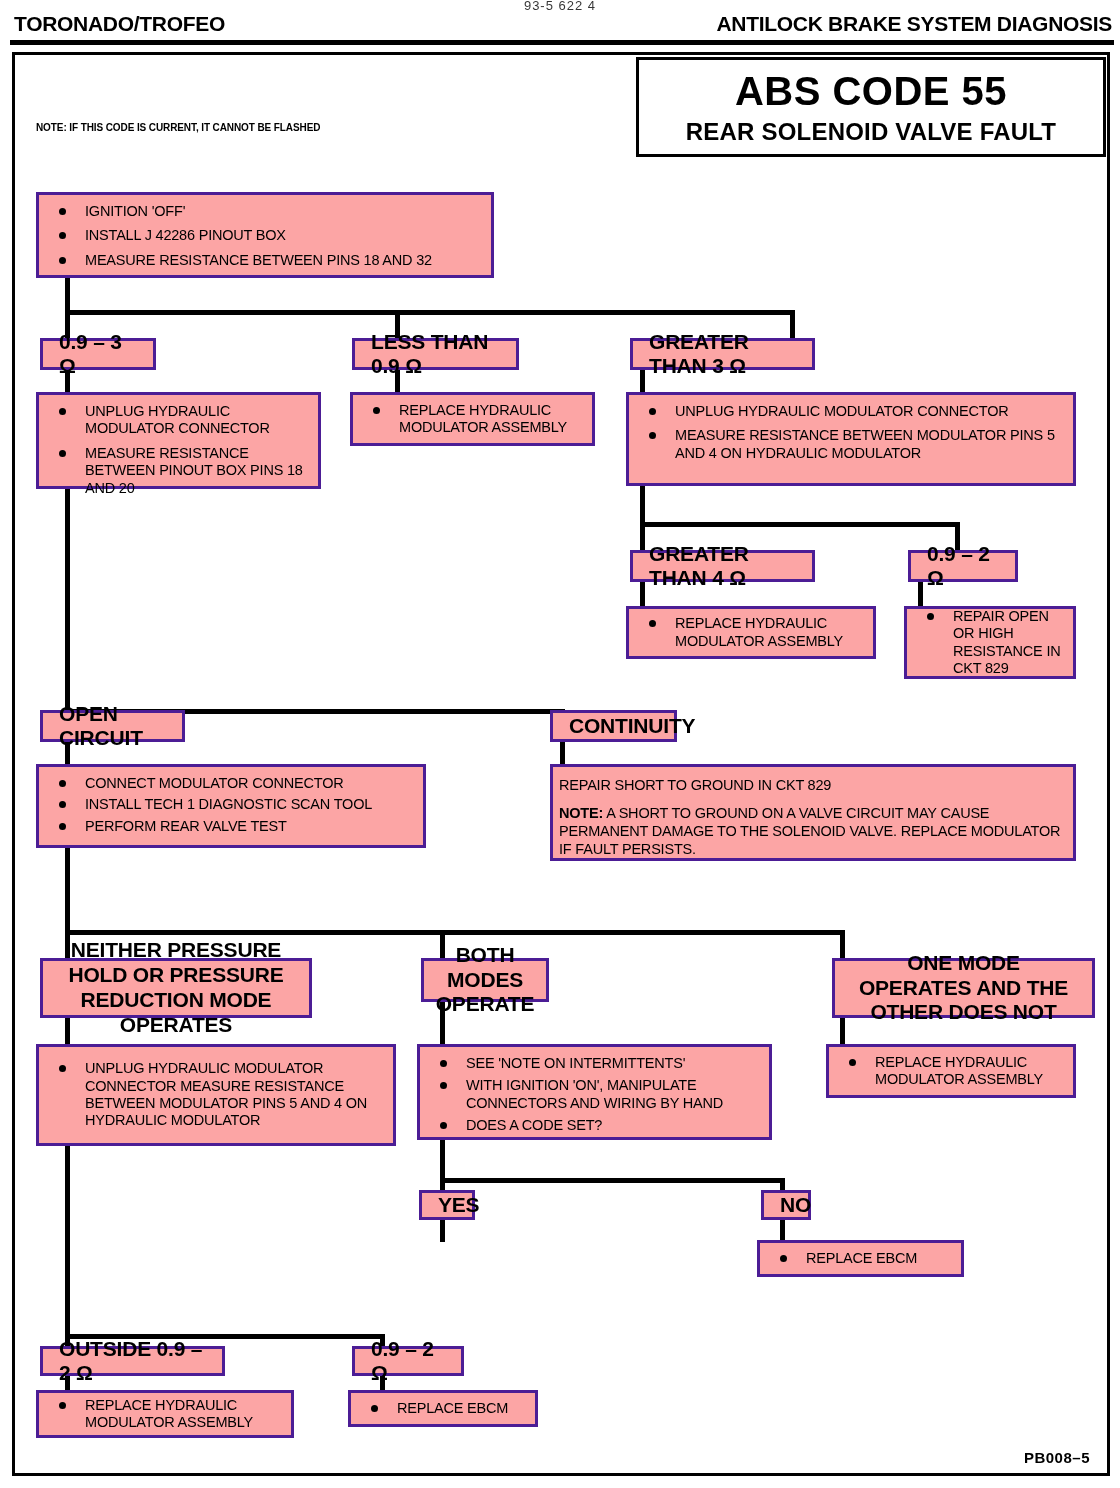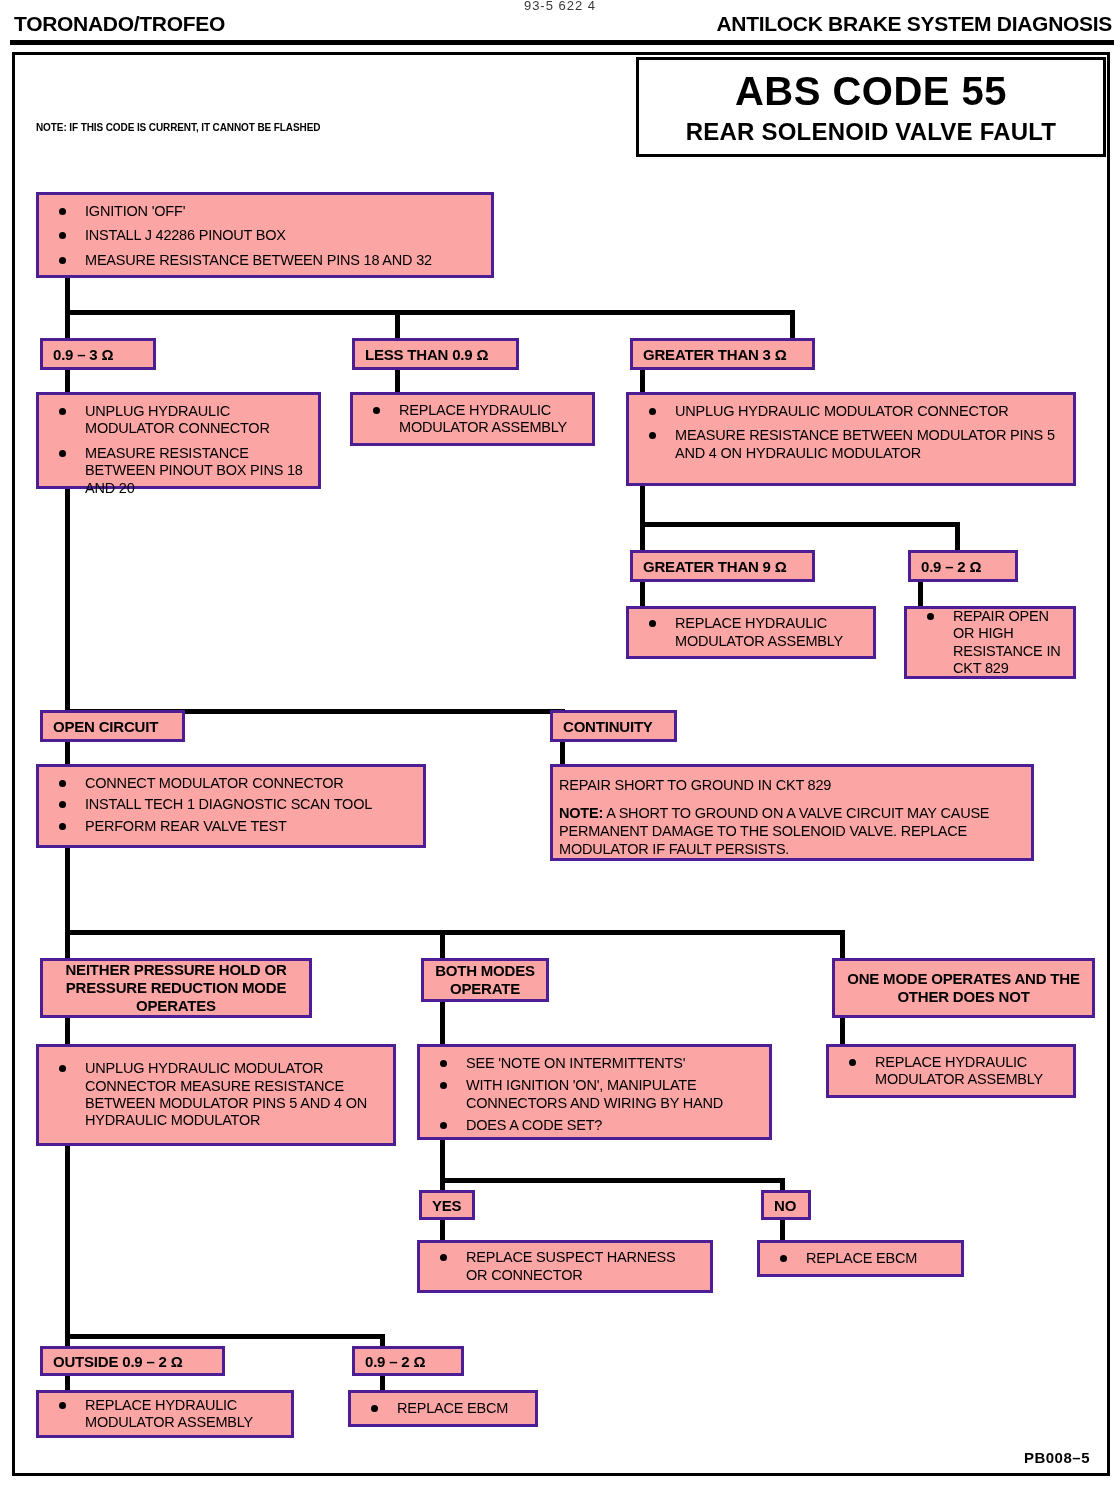--- a/index.html
+++ b/index.html
@@ -22,21 +22,21 @@
   .titlebox{position:absolute;left:636px;top:57px;width:470px;height:100px;
             border:3px solid #000;box-sizing:border-box;background:#fff;
             display:flex;flex-direction:column;align-items:center;justify-content:center;gap:4px;}
   .titlebox .t1{font-weight:bold;font-size:40px;letter-spacing:.5px;}
   .titlebox .t2{font-weight:bold;font-size:24px;letter-spacing:.2px;}
 
   .topnote{position:absolute;left:36px;top:122px;font-weight:bold;font-size:10px;letter-spacing:-.1px;}
 
   
   .box{position:absolute;border:3px solid #4c1d95;box-sizing:border-box;background:#fca5a5;}
-  .lbl{display:flex;align-items:center;padding:0 10px;font-size:15px;font-weight:bold;letter-spacing:-.2px;}
+  .lbl{display:flex;align-items:center;padding:0 16px;font-size:21px;font-weight:bold;letter-spacing:-.2px;}
   .lbl.ctr{justify-content:center;text-align:center;flex-direction:column;line-height:1.18;}
   .act{padding:8px 10px 8px 12px;font-size:14.5px;letter-spacing:-.2px;}
   .act ul{list-style:none;margin:0;padding:0;}
   .act li{position:relative;padding-left:34px;margin:0 0 7px 0;line-height:1.2;}
   .act li:last-child{margin-bottom:0;}
   .act li::before{content:"";position:absolute;left:8px;top:5px;width:7px;height:7px;
                   border-radius:50%;background:#000;}
   .act.nobullet{padding:9px 10px;}
   .act.nobullet p{margin:0 0 10px 0;line-height:1.25;}
   .act.nobullet p:last-child{margin-bottom:0;}
@@ -145,21 +145,21 @@
     </ul>
   </div>
 
   <div class="box act" style="left:626px;top:392px;width:450px;height:94px;">
     <ul>
       <li>UNPLUG HYDRAULIC MODULATOR CONNECTOR</li>
       <li>MEASURE RESISTANCE BETWEEN MODULATOR PINS 5 AND 4 ON HYDRAULIC MODULATOR</li>
     </ul>
   </div>
 
-  <div class="box lbl" style="left:630px;top:550px;width:185px;height:32px;">GREATER THAN 9 Ω</div>
+  <div class="box lbl" style="left:630px;top:550px;width:185px;height:32px;">GREATER THAN 4 Ω</div>
   <div class="box lbl" style="left:908px;top:550px;width:110px;height:32px;">0.9 – 2 Ω</div>
 
   <div class="box act" style="left:626px;top:606px;width:250px;height:53px;display:flex;align-items:center;">
     <ul>
       <li>REPLACE HYDRAULIC MODULATOR ASSEMBLY</li>
     </ul>
   </div>
 
   <div class="box act" style="left:904px;top:606px;width:172px;height:73px;display:flex;align-items:center;">
     <ul>
@@ -171,21 +171,21 @@
   <div class="box lbl" style="left:550px;top:710px;width:127px;height:32px;">CONTINUITY</div>
 
   <div class="box act" style="left:36px;top:764px;width:390px;height:84px;">
     <ul>
       <li style="margin-bottom:4px;">CONNECT MODULATOR CONNECTOR</li>
       <li style="margin-bottom:4px;">INSTALL TECH 1 DIAGNOSTIC SCAN TOOL</li>
       <li>PERFORM  REAR VALVE TEST</li>
     </ul>
   </div>
 
-  <div class="box act nobullet" style="left:550px;top:764px;width:484px;height:97px;padding-left:6px;">
+  <div class="box act nobullet" style="left:550px;top:764px;width:526px;height:97px;padding-left:6px;">
     <p>REPAIR SHORT TO GROUND IN CKT 829</p>
     <p><b>NOTE:</b><span> A SHORT TO GROUND ON A VALVE CIRCUIT MAY CAUSE PERMANENT DAMAGE TO THE SOLENOID VALVE. REPLACE MODULATOR IF FAULT  PERSISTS.</span></p>
   </div>
 
   <div class="box lbl ctr" style="left:40px;top:958px;width:272px;height:60px;">NEITHER PRESSURE HOLD OR PRESSURE REDUCTION MODE OPERATES</div>
   <div class="box lbl ctr" style="left:421px;top:958px;width:128px;height:44px;">BOTH MODES OPERATE</div>
   <div class="box lbl ctr" style="left:832px;top:958px;width:263px;height:60px;">ONE MODE OPERATES AND THE OTHER DOES NOT</div>
 
   <div class="box act" style="left:36px;top:1044px;width:360px;height:102px;display:flex;align-items:center;">
     <ul>
@@ -203,25 +203,20 @@
 
   <div class="box act" style="left:826px;top:1044px;width:250px;height:54px;display:flex;align-items:center;">
     <ul>
       <li>REPLACE HYDRAULIC MODULATOR ASSEMBLY</li>
     </ul>
   </div>
 
   <div class="box lbl" style="left:419px;top:1190px;width:56px;height:30px;">YES</div>
   <div class="box lbl" style="left:761px;top:1190px;width:50px;height:30px;">NO</div>
 
-  <div class="box act" style="left:417px;top:1240px;width:296px;height:53px;display:flex;align-items:center;">
-    <ul>
-      <li>REPLACE SUSPECT HARNESS OR CONNECTOR</li>
-    </ul>
-  </div>
 
   <div class="box act" style="left:757px;top:1240px;width:207px;height:37px;display:flex;align-items:center;">
     <ul>
       <li>REPLACE  EBCM</li>
     </ul>
   </div>
 
   <div class="box lbl" style="left:40px;top:1346px;width:185px;height:30px;">OUTSIDE 0.9 – 2 Ω</div>
   <div class="box lbl" style="left:352px;top:1346px;width:112px;height:30px;">0.9 – 2 Ω</div>
 

